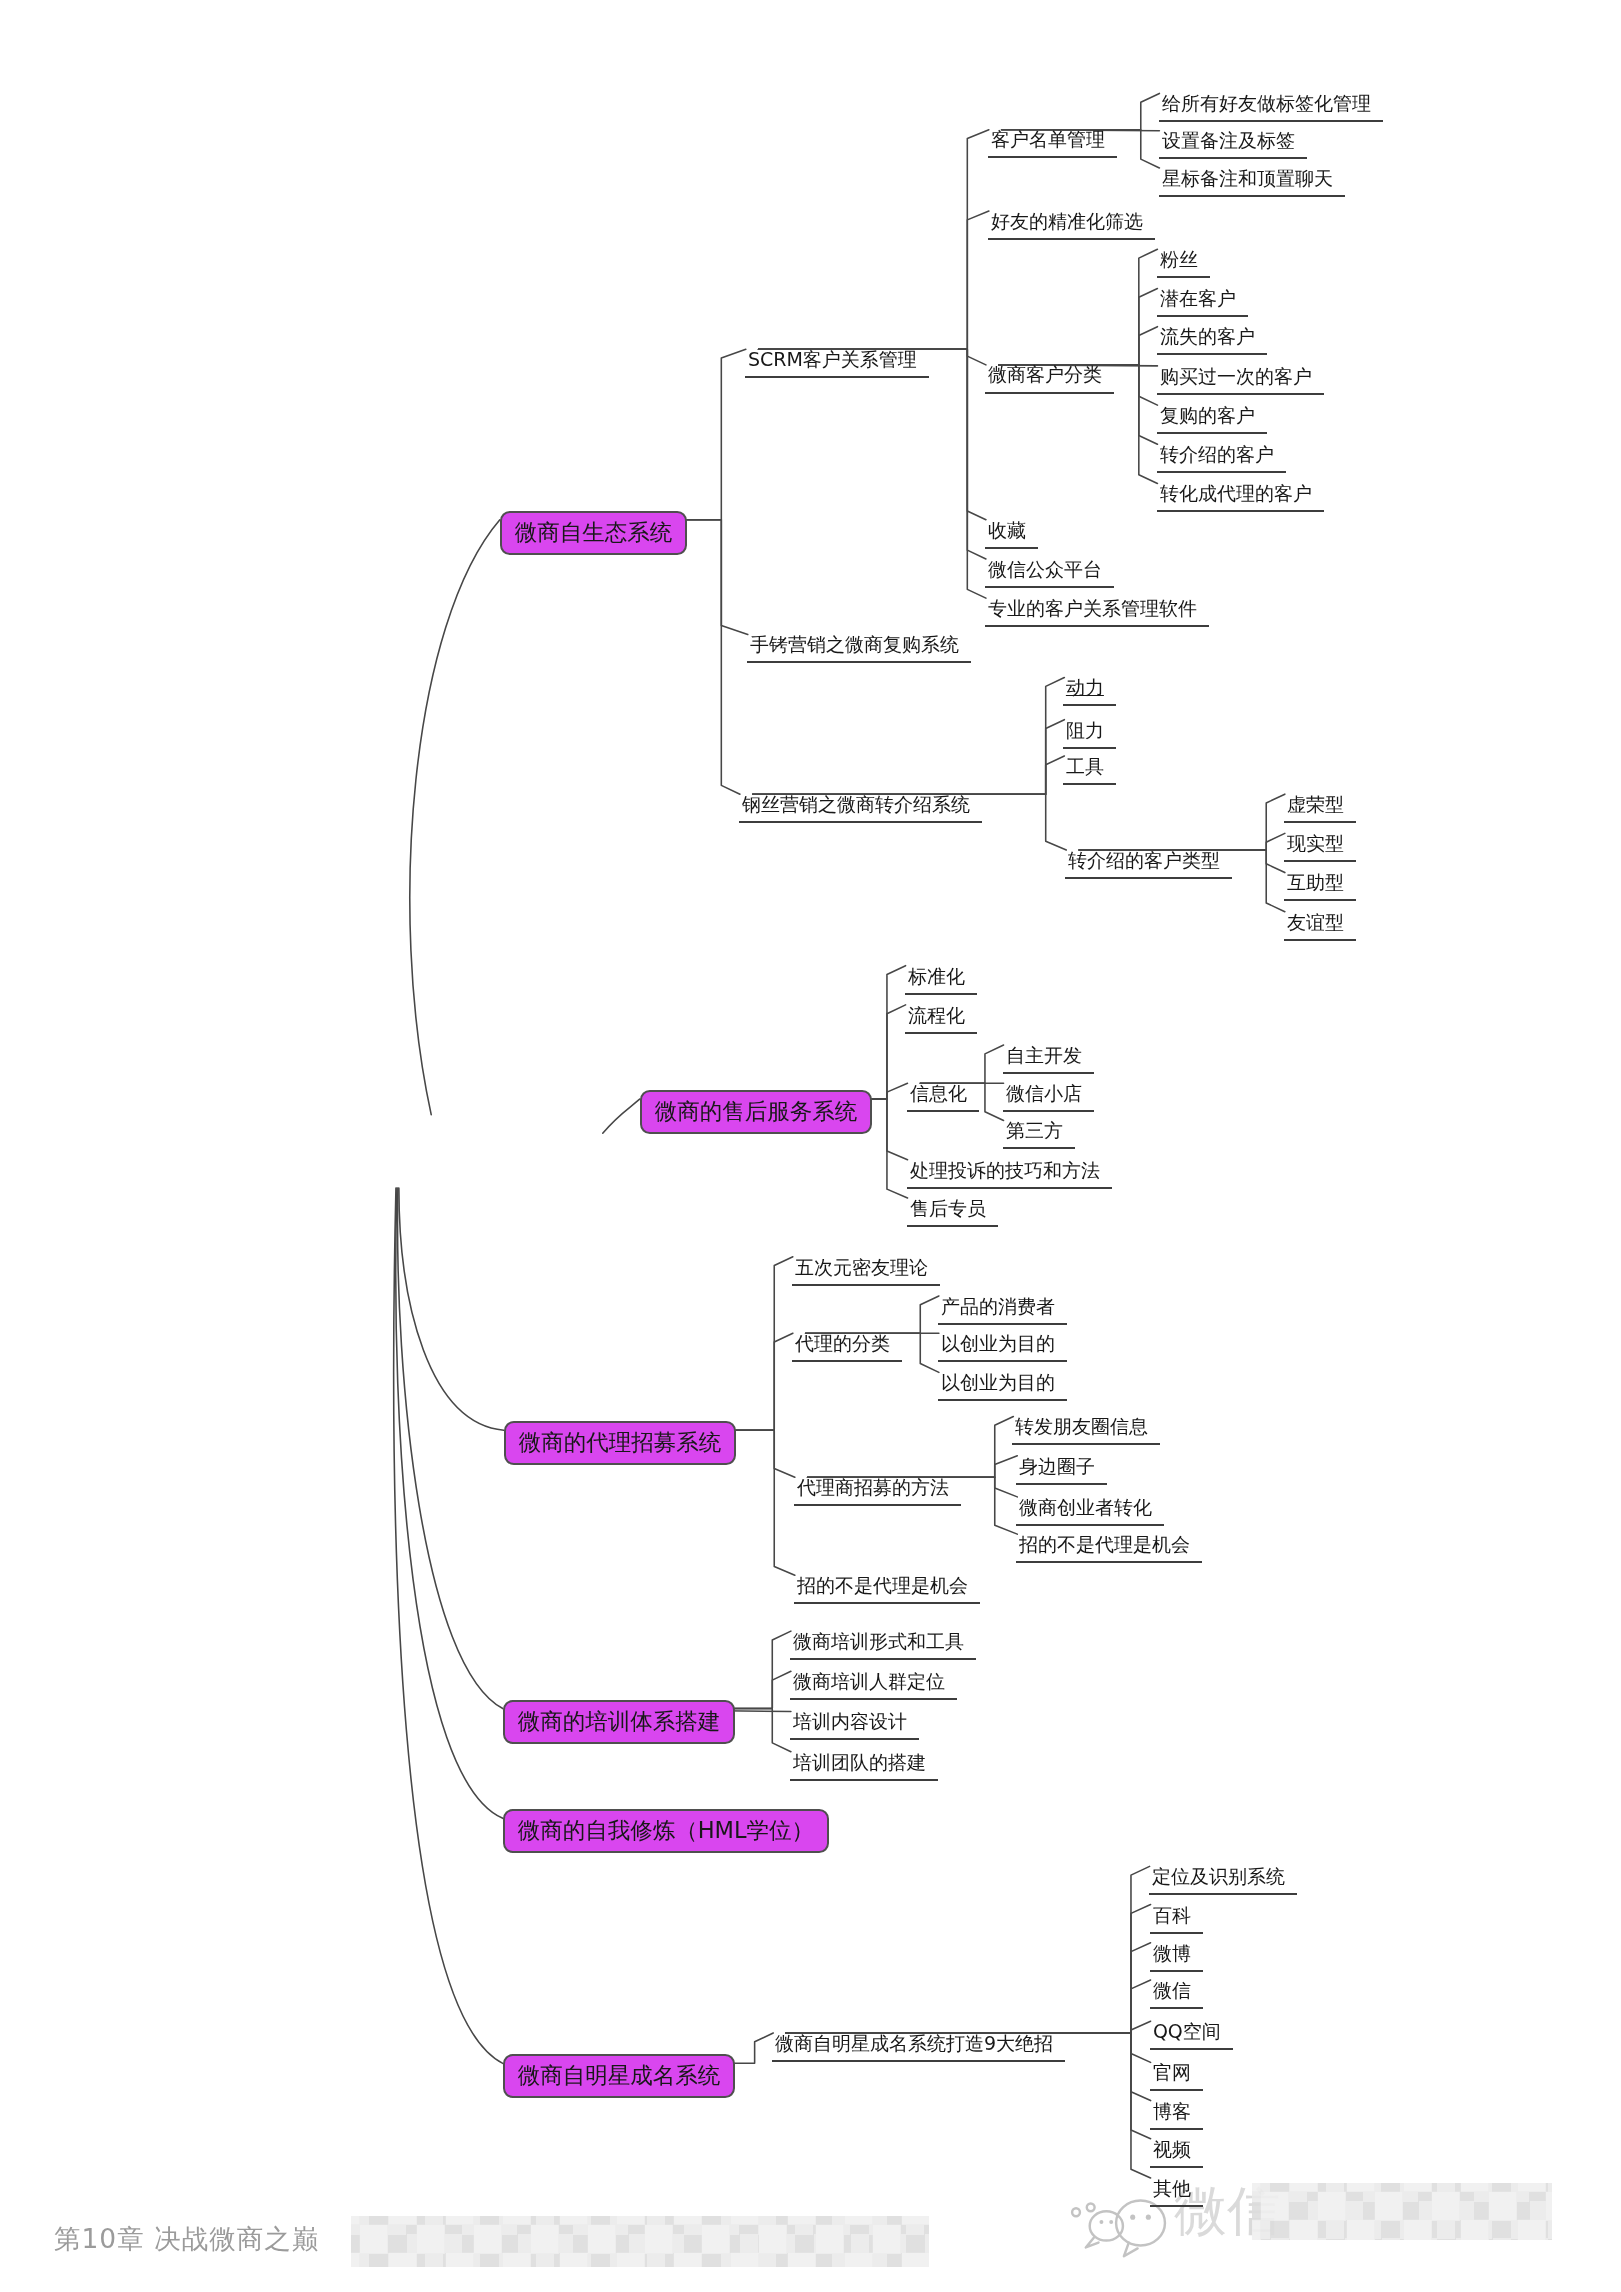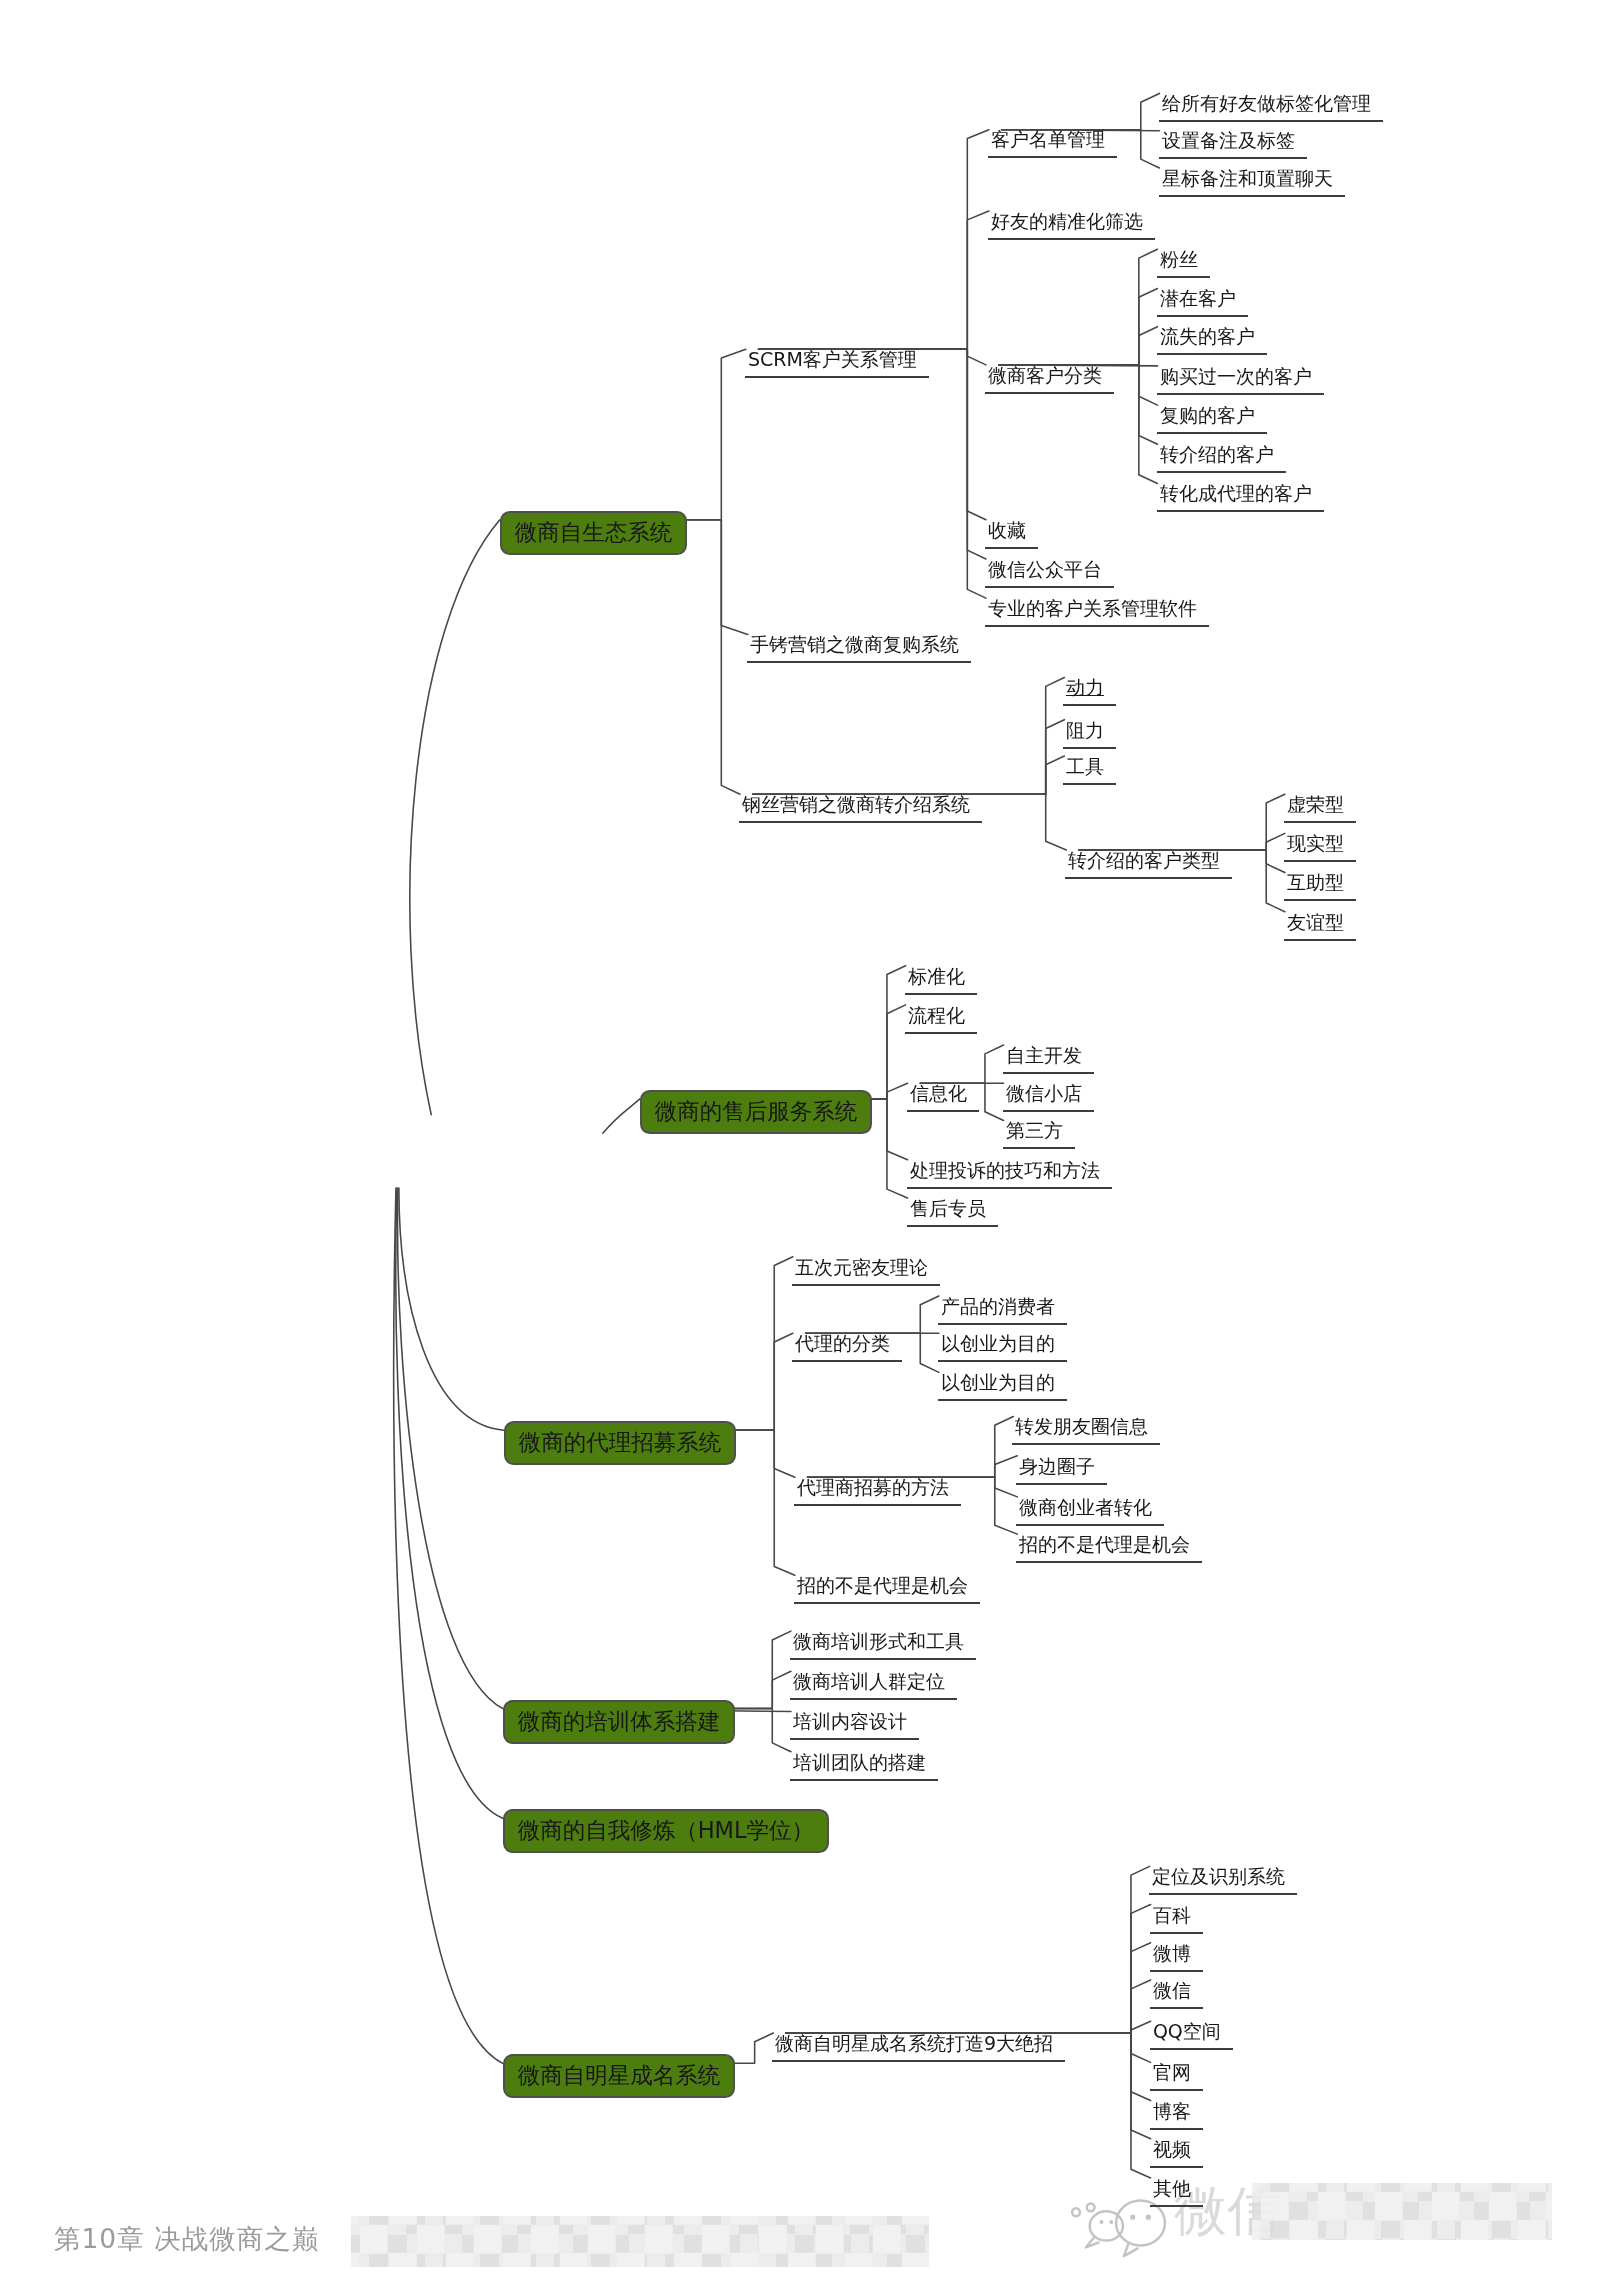--- a/index.html
+++ b/index.html
@@ -11,21 +11,21 @@
   #connector-svg{position:absolute;left:0;top:0;}
   .node{position:absolute;white-space:nowrap;color:#181818;z-index:2;}
   .leaf{
     font-size:19px;line-height:28px;
     padding:0 11.8px 2.9px 2.9px;
     border-bottom:2px solid #3d3d3d;
   }
   .box{
     font-size:22.5px;line-height:26.5px;
     padding:5.9px 12.7px 7.8px;
-    border:2px solid #4f4f4f;border-radius:9.8px;background:#4d7c0f;
+    border:2px solid #4f4f4f;border-radius:9.8px;background:#d946ef;
   }
   .root{
     font-size:31px;font-weight:bold;line-height:37px;
     padding:15.7px 21.6px;
     border:2px solid #595959;border-radius:13.7px;
     background:#c9c9c9;color:#333333;
     box-shadow:inset 0 0 0 1px #bfbfbf;
   }
   .footer-text{
     position:absolute;left:54px;top:2221px;
@@ -141,21 +141,21 @@
   </svg>
   <div class="watermark-text">微信</div>
   <div class="mosaic mosaic-watermark"></div>
     <div class="node box" style="left: 500px; top: 511px;">微商自生态系统</div>
     <div class="node leaf" style="left: 745px; top: 345px;">SCRM客户关系管理</div>
     <div class="node leaf" style="left: 988px; top: 125px;">客户名单管理</div>
     <div class="node leaf" style="left: 1159px; top: 89px;">给所有好友做标签化管理</div>
     <div class="node leaf" style="left: 1159px; top: 126px;">设置备注及标签</div>
     <div class="node leaf" style="left: 1159px; top: 164px;">星标备注和顶置聊天</div>
     <div class="node leaf" style="left: 988px; top: 207px;">好友的精准化筛选</div>
-    <div class="node leaf" style="left: 985px; top: 361px;">微商客户分类</div>
+    <div class="node leaf" style="left: 985px; top: 361px; font-family: Liberation Serif, serif;">微商客户分类</div>
     <div class="node leaf" style="left: 1157px; top: 245px;">粉丝</div>
     <div class="node leaf" style="left: 1157px; top: 284px;">潜在客户</div>
     <div class="node leaf" style="left: 1157px; top: 322px;">流失的客户</div>
     <div class="node leaf" style="left: 1157px; top: 362px; text-align: right;">购买过一次的客户</div>
     <div class="node leaf" style="left: 1157px; top: 401px;">复购的客户</div>
     <div class="node leaf" style="left: 1157px; top: 440px;">转介绍的客户</div>
     <div class="node leaf" style="left: 1157px; top: 479px;">转化成代理的客户</div>
     <div class="node leaf" style="left: 985px; top: 516px;">收藏</div>
     <div class="node leaf" style="left: 985px; top: 555px;">微信公众平台</div>
     <div class="node leaf" style="left: 985px; top: 594px;">专业的客户关系管理软件</div>

